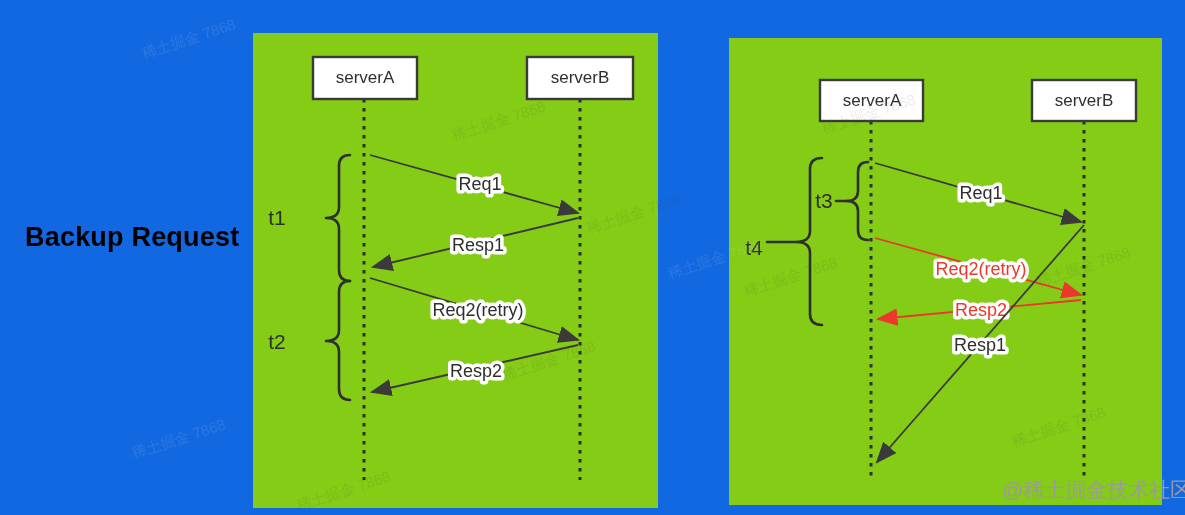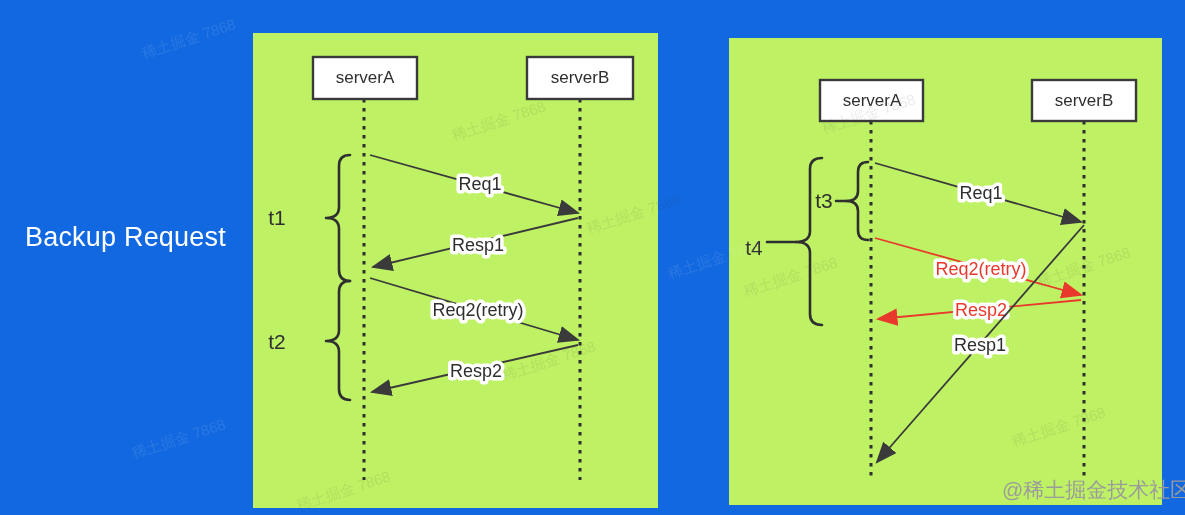--- a/index.html
+++ b/index.html
@@ -3,25 +3,25 @@
 <meta charset="utf-8">
 <style>
   html,body{margin:0;padding:0;}
   body{
     width:1185px;height:515px;position:relative;overflow:hidden;
     background:#1268e0;
     font-family:"Liberation Sans","DejaVu Sans",sans-serif;
   }
   .slide-title{
     position:absolute;left:25px;top:222px;width:210px;
-    color:#ffffff;font-size:27px;font-weight:400;letter-spacing:.2px;
+    color:#000000;font-size:27px;font-weight:700;letter-spacing:.2px;
     white-space:nowrap;
   }
   .panel{
-    position:absolute;background:#bef264;
+    position:absolute;background:#84cc16;
   }
   .panel-left{left:253px;top:33px;width:405px;height:475px;}
   .panel-right{left:729px;top:38px;width:433px;height:467px;}
   .panel svg{display:block;width:100%;height:100%;overflow:visible;}
 
   
   .actor-box{fill:#ffffff;stroke:#3a3a3a;stroke-width:2.4px;}
   .lifeline{stroke:#2f2f2f;stroke-width:3px;stroke-dasharray:3.5 5.5;fill:none;}
   .msg-line{stroke:#3a3a3a;stroke-width:1.8px;fill:none;}
   .msg-line-red{stroke:#e8392c;stroke-width:1.8px;fill:none;}

